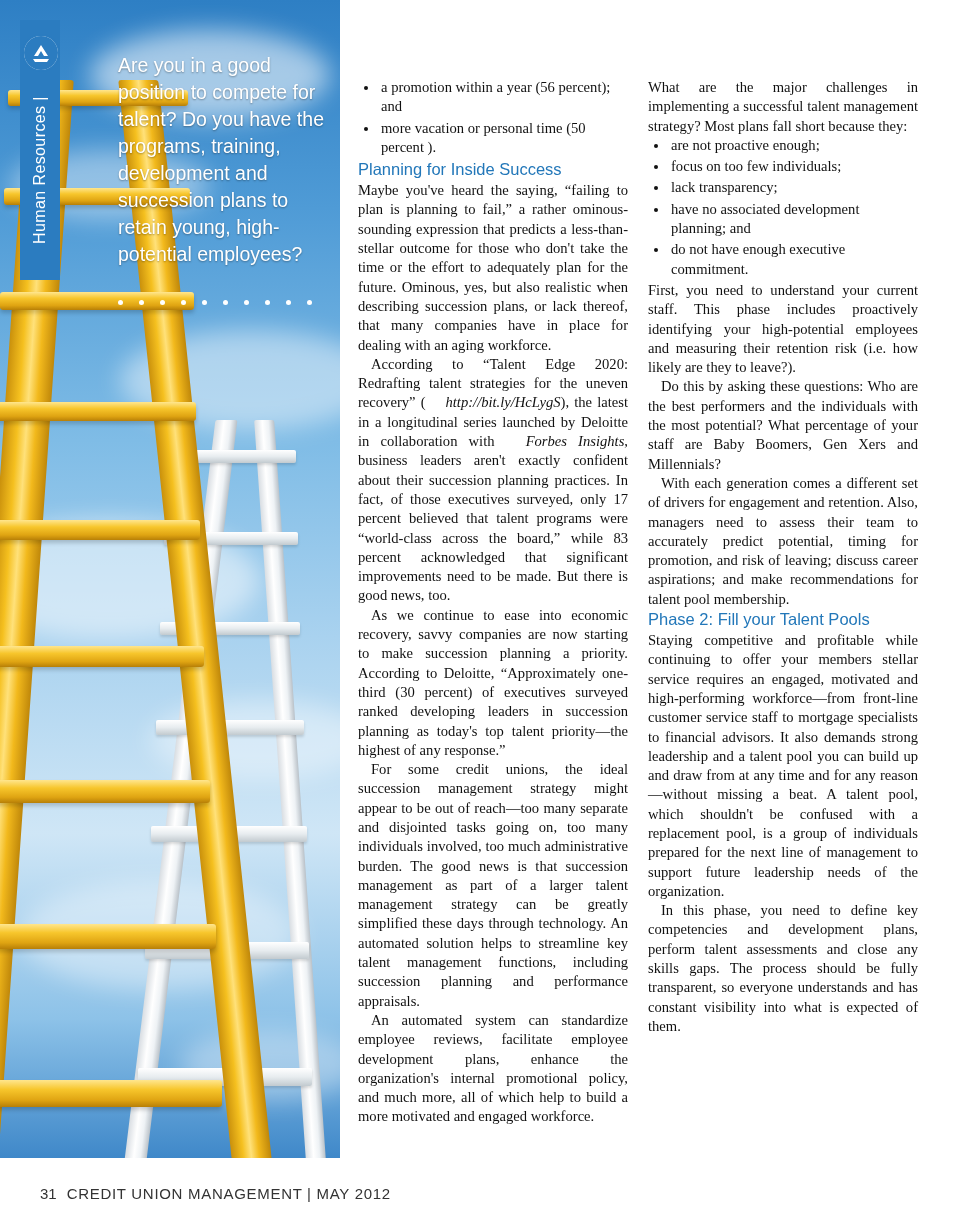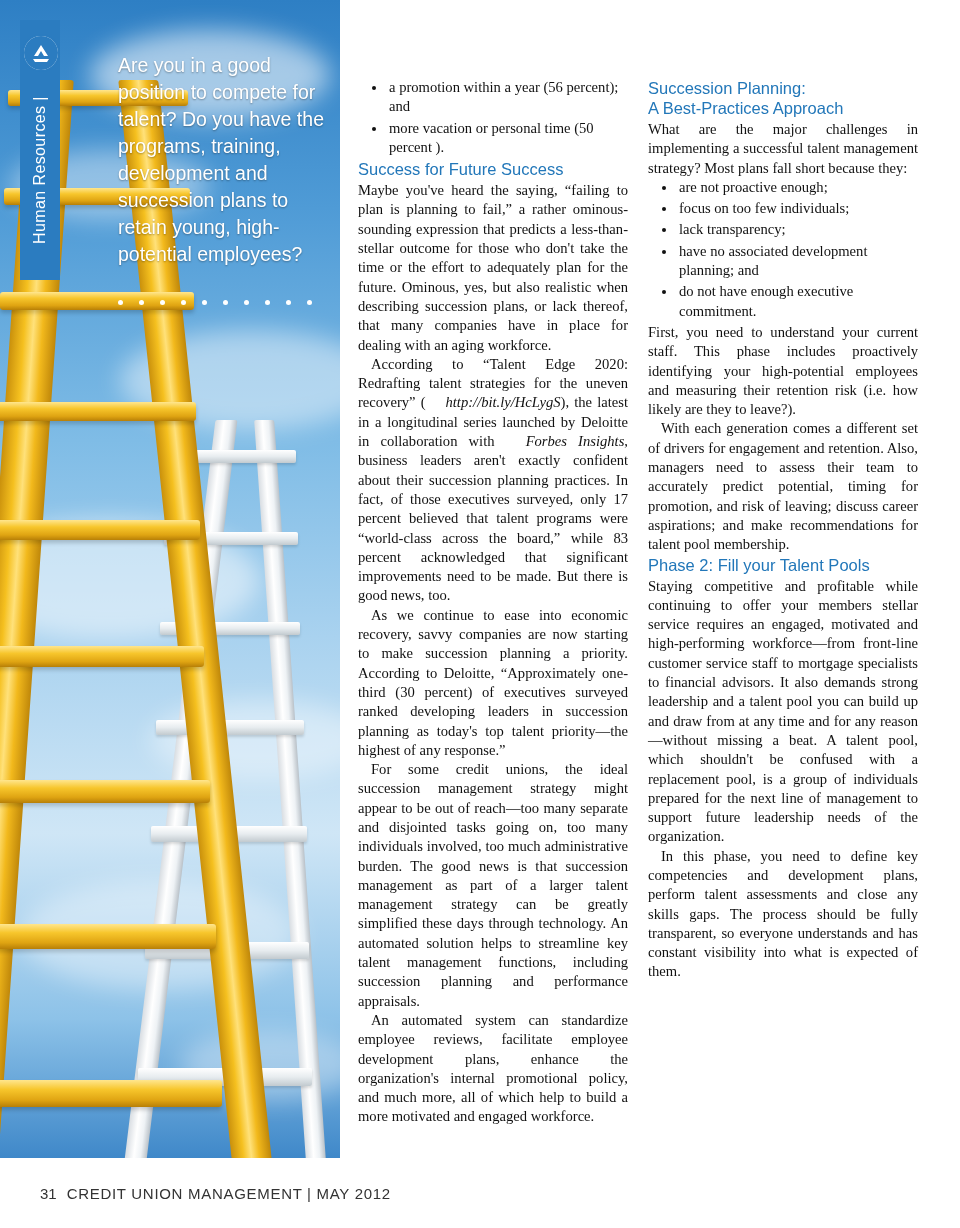--- a/index.html
+++ b/index.html
@@ -189,21 +189,21 @@
     margin: 0 0 2px 0;
     text-align: left;
   }
   .sp-before { margin-top: 14px; }
   ul.bul {
     margin: 0 0 0 0;
     padding-left: 20px;
     list-style: disc;
   }
   ul.bul li {
-    margin: 0 0 2px 9px;
+    margin: 0 0 2px 1px;
     text-align: left;
     padding-left: 2px;
   }
   .ital { font-style: italic; margin-left: 20px; }
 
   
   .footer {
     position: absolute;
     left: 40px;
     bottom: 26px;
@@ -289,51 +289,48 @@
 </div>
 
 <div class="col col-1">
 
   <ul class="bul">
     <li>a promotion within a year (56 percent); and</li>
     <li>more vacation or personal time (50 percent ).</li>
   </ul>
 
 
-  <h2 class="head sp-before">Success for Future Success</h2>
+  <h2 class="head sp-before">Planning for Inside Success</h2>
 
   <p class="noind">Maybe you've heard the saying, “failing to plan is planning to fail,” a rather ominous-sounding expression that predicts a less-than-stellar outcome for those who don't take the time or the effort to adequately plan for the future. Ominous, yes, but also realistic when describing succession plans, or lack thereof, that many companies have in place for dealing with an aging workforce.</p>
   <p>
     <span>According to “Talent Edge 2020: Redrafting talent strategies for the uneven recovery” (<span class="ital">http://bit.ly/HcLygS</span>), the latest in a longitudinal series launched by Deloitte in collaboration with <span class="ital">Forbes Insights</span>, business leaders aren't exactly confident about their succession planning practices. In fact, of those executives surveyed, only 17 percent believed that talent programs were “world-class across the board,” while 83 percent acknowledged that significant improvements need to be made. But there is good news, too.</span>
   </p>
   <p>As we continue to ease into economic recovery, savvy companies are now starting to make succession planning a priority. According to Deloitte, “Approximately one-third (30 percent) of executives surveyed ranked developing leaders in succession planning as today's top talent priority—the highest of any response.”</p>
   <p>For some credit unions, the ideal succession management strategy might appear to be out of reach—too many separate and disjointed tasks going on, too many individuals involved, too much administrative burden. The good news is that succession management as part of a larger talent management strategy can be greatly simplified these days through technology. An automated solution helps to streamline key talent management functions, including succession planning and performance appraisals.</p>
   <p>An automated system can standardize employee reviews, facilitate employee development plans, enhance the organization's internal promotional policy, and much more, all of which help to build a more motivated and engaged workforce.</p>
 </div>
 
 <div class="col col-2">
 
-  <h2 class="head">
-    <span>Succession Planning:</span><br>
-    <span>A Best-Practices Approach</span>
-  </h2>
 
   <p class="noind">What are the major challenges in implementing a successful talent management strategy? Most plans fall short because they:</p>
 
   <ul class="bul">
     <li>are not proactive enough;</li>
     <li>focus on too few individuals;</li>
     <li>lack transparency;</li>
     <li>have no associated development planning; and</li>
     <li>do not have enough executive commitment.</li>
   </ul>
 
 
 
   <p class="noind">First, you need to understand your current staff. This phase includes proactively identifying your high-potential employees and measuring their retention risk (i.e. how likely are they to leave?).</p>
+  <p>Do this by asking these questions: Who are the best performers and the individuals with the most potential? What percentage of your staff are Baby Boomers, Gen Xers and Millennials?</p>
   <p>With each generation comes a different set of drivers for engagement and retention. Also, managers need to assess their team to accurately predict potential, timing for promotion, and risk of leaving; discuss career aspirations; and make recommendations for talent pool membership.</p>
 
   <h2 class="head sp-before">Phase 2: Fill your Talent Pools</h2>
 
   <p class="noind">Staying competitive and profitable while continuing to offer your members stellar service requires an engaged, motivated and high-performing workforce—from front-line customer service staff to mortgage specialists to financial advisors. It also demands strong leadership and a talent pool you can build up and draw from at any time and for any reason—without missing a beat. A talent pool, which shouldn't be confused with a replacement pool, is a group of individuals prepared for the next line of management to support future leadership needs of the organization.</p>
   <p>In this phase, you need to define key competencies and development plans, perform talent assessments and close any skills gaps. The process should be fully transparent, so everyone understands and has constant visibility into what is expected of them.</p>
 </div>
 
 <div class="footer">
   <span class="folio">31</span>

